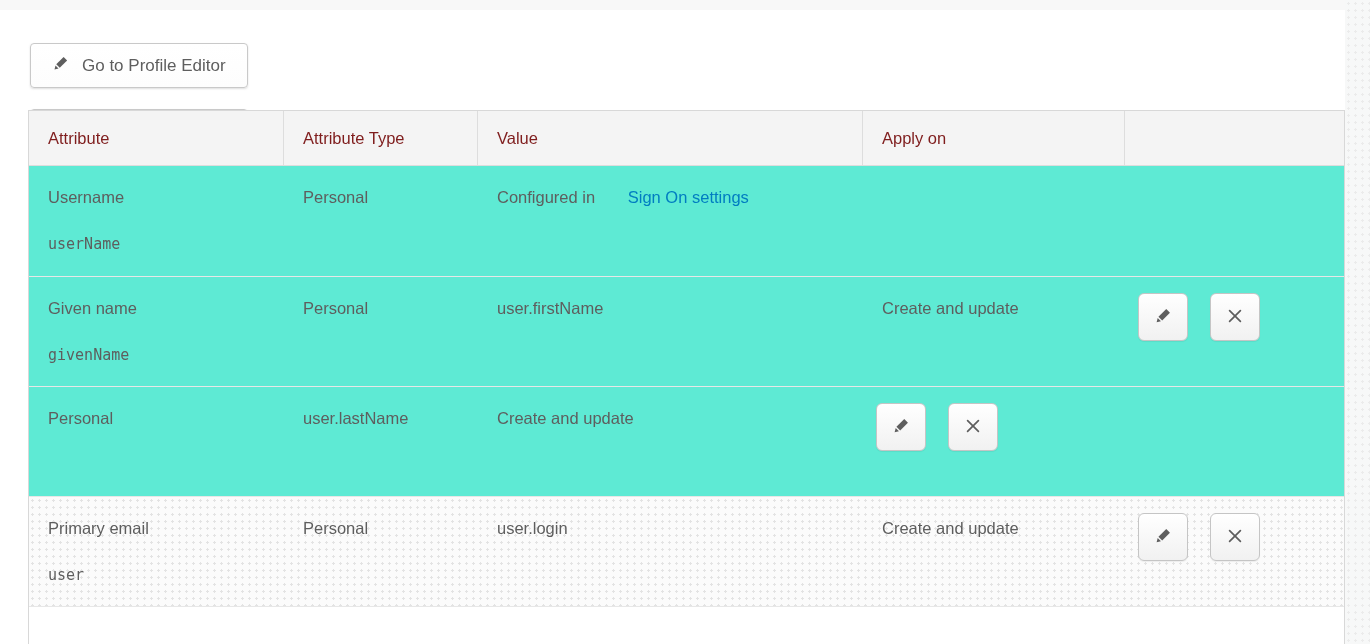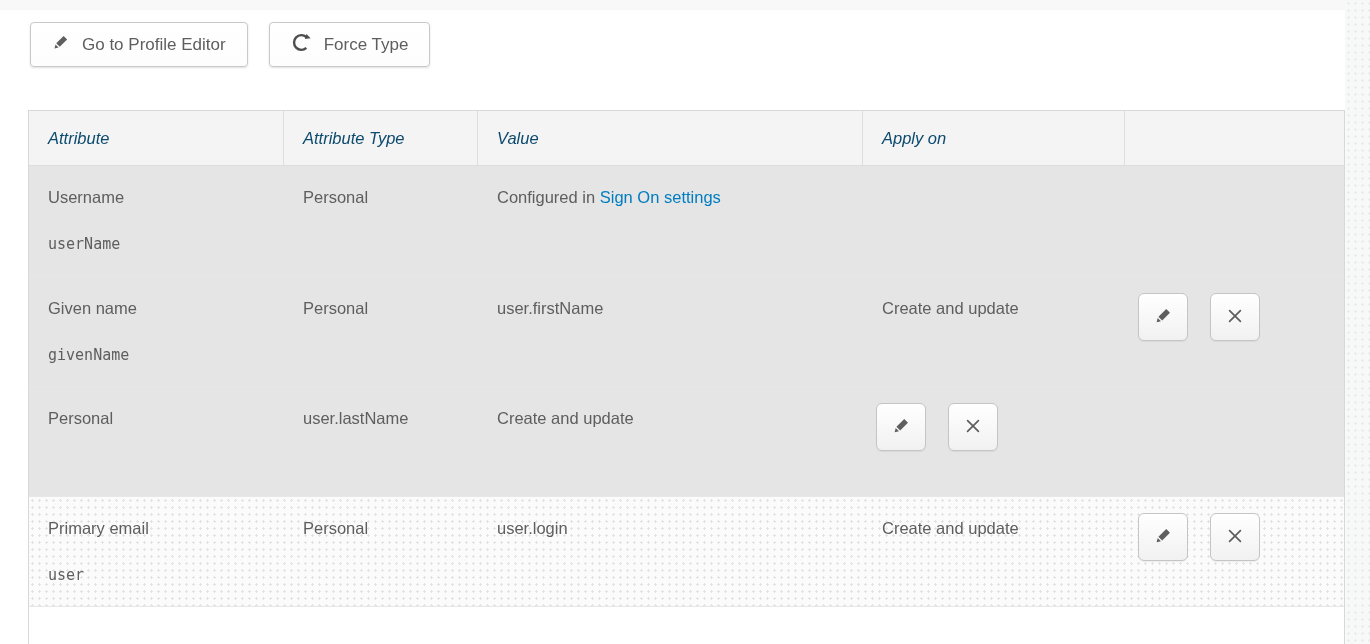--- a/index.html
+++ b/index.html
@@ -16,22 +16,22 @@
     background:#f8f8f8;
   }
   .bg-right {
     position:absolute; top:0; right:0; width:25px; height:644px;
     background-color:#f7f8f8;
     background-image:radial-gradient(circle, #ebebeb 1px, transparent 1.2px);
     background-size:7px 7px;
   }
   
   .toolbar {
-    position:absolute; top:22px; left:30px;
-    display:flex; gap:21px;
+    position:absolute; top:43px; left:30px;
+    display:flex; gap:21px;flex-direction:column;
   }
   .btn {
     display:inline-flex; align-items:center; gap:12px;
     height:45px; padding:0 21px;
     background:linear-gradient(#ffffff,#fdfdfd);
     border:1px solid #c9c9c9; border-radius:4px;
     box-shadow:0 1px 2px rgba(160,160,160,0.35);
     font-size:17px; color:#5e5e5e;
     font-family:"Liberation Sans", sans-serif;
     cursor:pointer; white-space:nowrap;
@@ -46,47 +46,46 @@
     overflow:hidden;
   }
   .thead {
     display:grid; grid-template-columns:255px 194px 385px 262px 1fr;
     height:55px; background:#f4f4f4;
     border-bottom:1px solid #dddddd;
   }
   .th {
     display:flex; align-items:center;
     padding-left:19px; padding-right:24px;
-    font-size:16.5px; color:#0c4a6e;
+    font-size:16.5px; color:#7f1d1d;
     border-right:1px solid #dddddd;
     overflow:hidden;
-    font-style:italic;
   }
   .th:last-child { border-right:none; }
   .trow {
     display:grid; grid-template-columns:255px 194px 385px 262px 1fr;
-    height:110px; background:#e5e5e5;
+    height:110px; background:#5eead4;
   }
   .trow ~ .trow { border-top:1px solid #e7e7e7; }
   .trow.highlight {
     background-color:#fbfbfb;
     background-image:radial-gradient(circle, #e3e3e3 1px, transparent 1.2px);
     background-size:7px 7px;
   }
   .td {
     padding:21px 10px 0 19px;
     font-size:16.5px; line-height:20px; color:#5e5e5e;
     overflow:hidden;
   }
   .td .var {
     margin-top:27px;
     font-family:"DejaVu Sans Mono", monospace;
     font-size:15px; color:#5e5e5e;
   }
-  .link { color:#007dc1; text-decoration:none; cursor:pointer; }
+  .link { color:#007dc1; text-decoration:none; cursor:pointer;margin-left:28px; }
   .td.actions { padding:16px 0 0 13px; white-space:nowrap; }
   .icon-btn {
     width:50px; height:48px; margin-right:17px;
     border:1px solid #c5c5c5; border-radius:6px;
     background:linear-gradient(#ffffff,#f1f1f1);
     box-shadow:0 1px 1px rgba(0,0,0,0.06);
     display:inline-flex; align-items:center; justify-content:center;
     cursor:pointer; vertical-align:top;
   }
   .partial-row {

